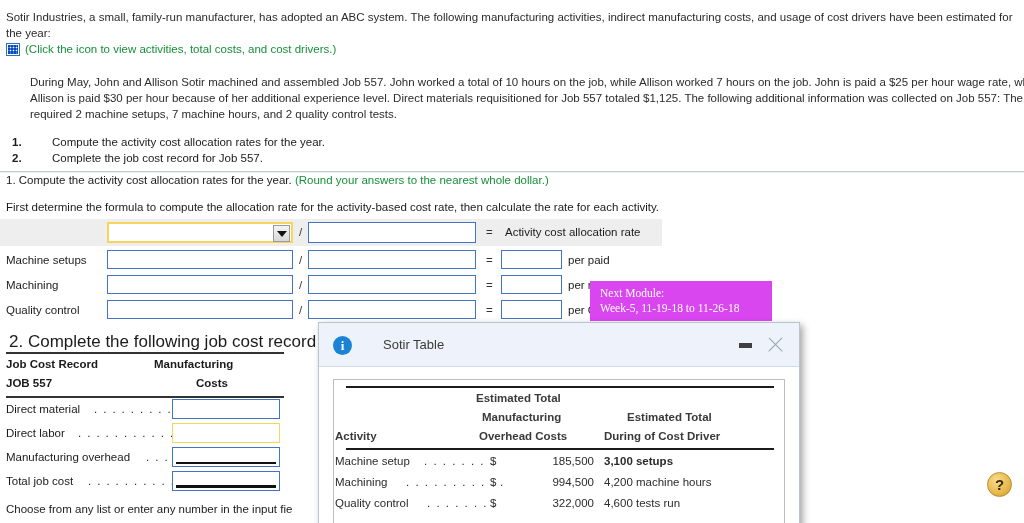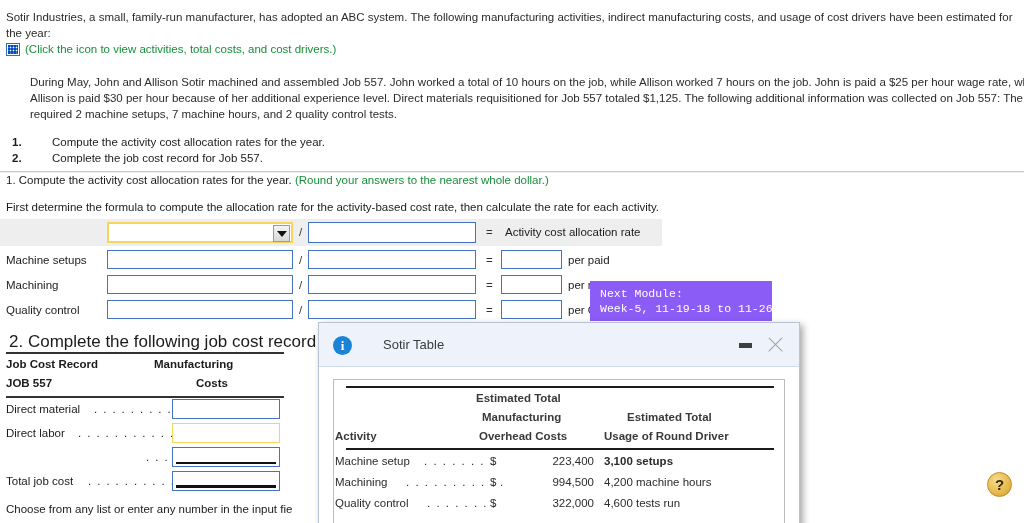--- a/index.html
+++ b/index.html
@@ -103,25 +103,25 @@
   .jcr-inp { position: absolute; left: 166px; top: 1px; width: 108px; height: 20px; border: 1.6px solid #4472c4; background: #fff; }
   .jcr-inp.gold { border: 1.8px solid #f6d55c; }
   .underline-in { position: absolute; left: 3px; bottom: 2px; width: 100px; height: 2px; background: #111; }
   .underline-in.thick { height: 3px; }
 
   #bottom-note { position: absolute; left: 6px; top: 503px; font-size: 11.5px; color: #1b1b1b; white-space: nowrap; }
 
   
   #tooltip {
     position: absolute; left: 590px; top: 281px; width: 182px; height: 40px;
-    background: #8b5cf6; color: #ffffff;
+    background: #d946ef; color: #ffffff;
     font-size: 11.5px; line-height: 15px;
     padding: 5px 8px 5px 10px;
     z-index: 40;
-    font-family: Liberation Mono, monospace;
+    font-family: Liberation Serif, serif;
   }
   #tooltip .tt-line { white-space: nowrap; }
 
   
   #dialog {
     position: absolute; left: 318px; top: 322px; width: 482px; height: 205px;
     background: #ffffff;
     border: 1px solid #b9c4d2;
     box-shadow: 3px 3px 7px rgba(0,0,0,0.35);
     z-index: 60;
@@ -258,20 +258,21 @@
       <span class="jcr-inp"></span>
     </div>
 
     <div class="jcr-row" style="top:70px;">
       <span class="jcr-name">Direct labor</span>
       <span class="jcr-dots" style="left:72px;">. . . . . . . . . . . .</span>
       <span class="jcr-inp gold"></span>
     </div>
 
     <div class="jcr-row" style="top:94px;">
+      <span class="jcr-name">Manufacturing overhead</span>
       <span class="jcr-dots" style="left:140px;">. . .</span>
       <span class="jcr-inp">
         <span class="underline-in"></span>
       </span>
     </div>
 
     <div class="jcr-row" style="top:118px;">
       <span class="jcr-name">Total job cost</span>
       <span class="jcr-dots" style="left:82px;">. . . . . . . . . . .</span>
       <span class="jcr-inp">
@@ -297,29 +298,29 @@
 
     <div id="dlg-body">
       <div id="dtbl">
         <div class="dt-rule" style="top:6px; height:2px;"></div>
 
         <div class="dt-h" style="left:142px; top:12px;">Estimated Total</div>
         <div class="dt-h" style="left:148px; top:31px;">Manufacturing</div>
         <div class="dt-h" style="left:293px; top:31px;">Estimated Total</div>
         <div class="dt-h" style="left:1px; top:50px;">Activity</div>
         <div class="dt-h" style="left:145px; top:50px;">Overhead Costs</div>
-        <div class="dt-h" style="left:270px; top:50px;">Usage of Round Driver</div>
+        <div class="dt-h" style="left:270px; top:50px;">During of Cost Driver</div>
 
         <div class="dt-rule" style="top:68px; height:2px;"></div>
 
         <div>
           <span class="dt-c" style="left:1px; top:75px;">Machine setup</span>
           <span class="dt-c" style="left:90px; top:75px; letter-spacing:1.5px;">. . . . . . . .</span>
           <span class="dt-c" style="left:156px; top:75px;">$</span>
-          <span class="dt-c num" style="left:180px; top:75px; width:80px;">223,400</span>
+          <span class="dt-c num" style="left:180px; top:75px; width:80px;">185,500</span>
           <span class="dt-c" style="left:270px; top:75px;font-weight:bold;">3,100 setups</span>
         </div>
 
         <div>
           <span class="dt-c" style="left:1px; top:96px;">Machining</span>
           <span class="dt-c" style="left:72px; top:96px; letter-spacing:1.5px;">. . . . . . . . . . .</span>
           <span class="dt-c" style="left:156px; top:96px;">$</span>
           <span class="dt-c num" style="left:180px; top:96px; width:80px;">994,500</span>
           <span class="dt-c" style="left:270px; top:96px;">4,200 machine hours</span>
         </div>

